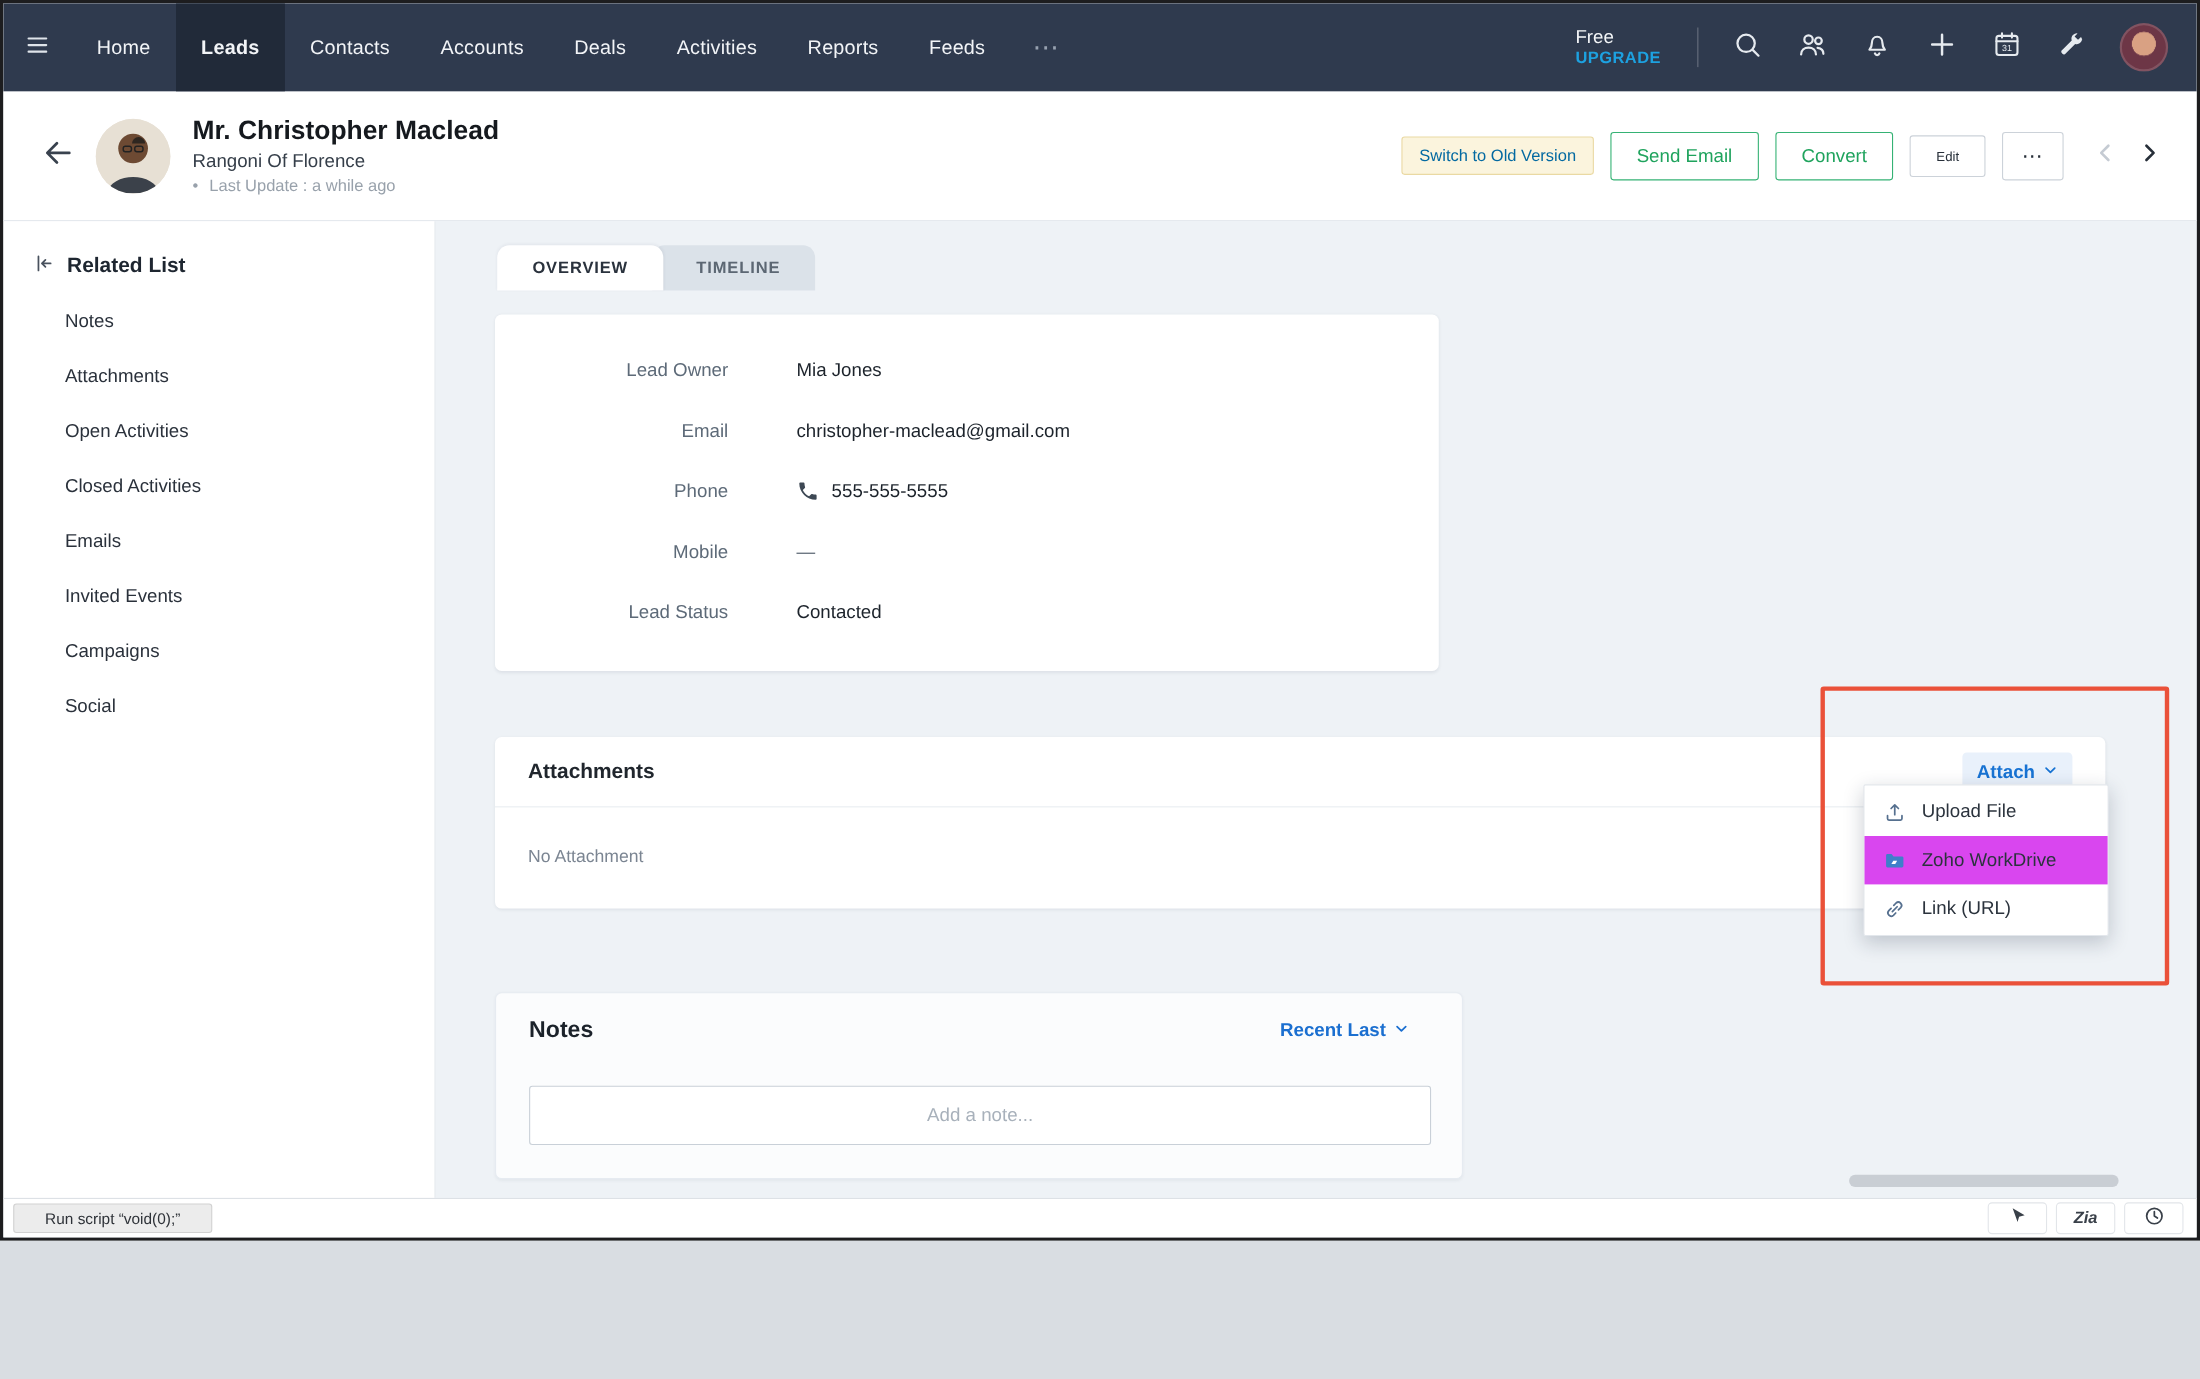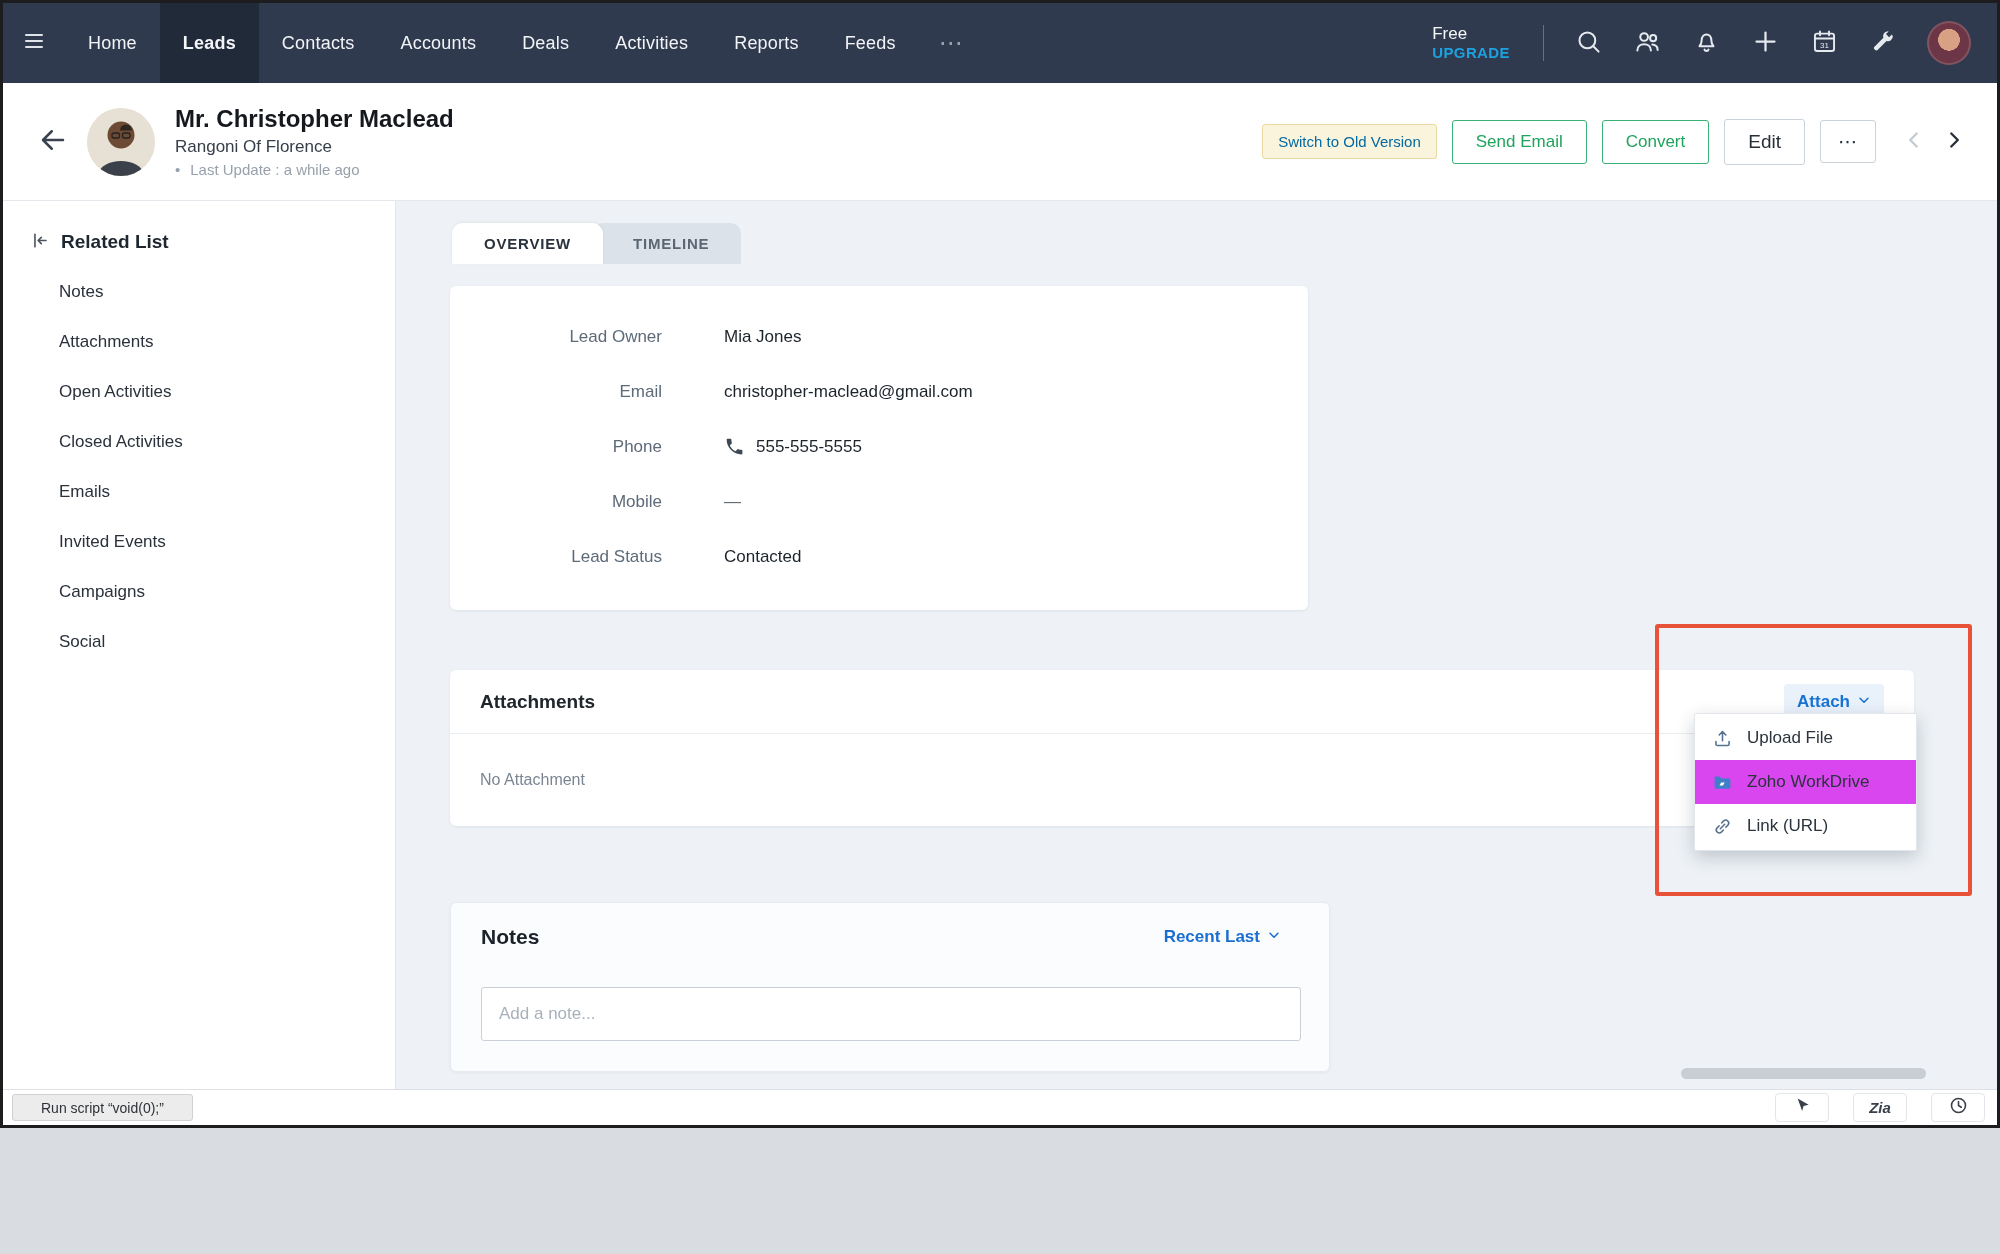--- a/index.html
+++ b/index.html
@@ -47,21 +47,21 @@
   .back-btn svg { width:30px; height:30px; }
   .lead-avatar { width:68px; height:68px; border-radius:50%; overflow:hidden; margin:0 20px 0 12px; background:#e9e2d7; flex:none; }
   .lead-info { display:flex; flex-direction:column; gap:4px; }
   .lead-name { font-size:24px; font-weight:700; color:#15191e; }
   .lead-company { font-size:17px; color:#353e49; }
   .lead-meta { display:flex; align-items:center; gap:10px; font-size:15px; color:#98a1ab; }
   .header-actions { margin-left:auto; display:flex; align-items:center; gap:15px; }
   .btn { border-radius:3px; background:#fff; display:flex; align-items:center; justify-content:center; white-space:nowrap; }
   .btn-old { background:#fbf4dd; border:1px solid #ead9a3; color:#0369a1; font-size:15px; padding:8px 15px; }
   .btn-green { border:1px solid #35b274; color:#1fa35d; font-size:17px; font-weight:500; padding:11px 23px; }
-  .btn-plain { border:1px solid #ccd2d9; color:#272f39; font-size:19px; padding:11px 23px; }
+  .btn-plain { border:1px solid #ccd2d9; color:#272f39; font-size:12px; padding:11px 23px; }
   .btn-more  { border:1px solid #ccd2d9; color:#272f39; font-size:19px; padding:9px 17px; letter-spacing:1px; }
   .pager { display:flex; align-items:center; gap:10px; margin-left:8px; }
   .pager-btn { width:30px; height:30px; display:flex; align-items:center; justify-content:center; }
   .pager-btn svg { width:26px; height:26px; }
   .pager-prev { color:#c5cbd3; }
   .pager-next { color:#272f39; }
 
   
   .sidebar {
     position:absolute; top:198px; left:0; width:393px; bottom:36px;
@@ -119,32 +119,32 @@
   .card-notes {
     position:absolute; left:53px; top:701px; width:880px; height:170px;
     background:#fbfcfd; border:1px solid #e6ebf1; border-radius:6px; box-shadow:0 1px 3px rgba(25,39,60,.05);
   }
   .notes-header { display:flex; align-items:center; padding:22px 48px 0 30px; }
   .notes-title { font-size:21px; font-weight:700; color:#1b222a; }
   .sort-btn { margin-left:auto; display:flex; align-items:center; gap:7px; color:#1b6fd0; font-size:17px; font-weight:600; }
   .note-input {
     position:absolute; left:30px; top:84px; width:820px; height:54px;
     border:1px solid #c9d0d8; border-radius:3px; background:#fff;
-    font-size:17px; padding:0 17px; color:#2a313b; font-family:"Liberation Sans", sans-serif; outline:none;
+    font-size:17px; padding:0 17px; color:#2a313b; font-family:"Liberation Sans", sans-serif; outline:none;text-align:center;
   }
   .note-input::placeholder { color:#a8b1bb; }
 
   
   .statusbar { position:absolute; left:0; right:0; bottom:0; height:36px; background:#fff; border-top:1px solid #dde1e6; z-index:40; }
   .status-chip {
     position:absolute; left:9px; top:4px; bottom:4px; display:flex; align-items:center;
     background:#ececec; border:1px solid #d1d1d1; border-radius:3px; padding:0 28px;
     font-size:14px; color:#2e3238;
   }
-  .corner-icons { position:absolute; right:12px; top:3px; display:flex; gap:24px; }
+  .corner-icons { position:absolute; right:12px; top:3px; display:flex; gap:8px; }
   .corner-btn {
     width:54px; height:29px; display:flex; align-items:center; justify-content:center;
     background:#fff; border:1px solid #e2e5e9; border-radius:4px; color:#394049;
   }
   .corner-btn svg { width:21px; height:21px; }
   .zia-text { font-size:15px; font-style:italic; font-weight:700; color:#394049; }
   .scroll-thumb { position:absolute; right:71px; bottom:46px; width:245px; height:11px; background:#c9ced4; border-radius:6px; z-index:35; }
 </style>
 </head>
 <body>

